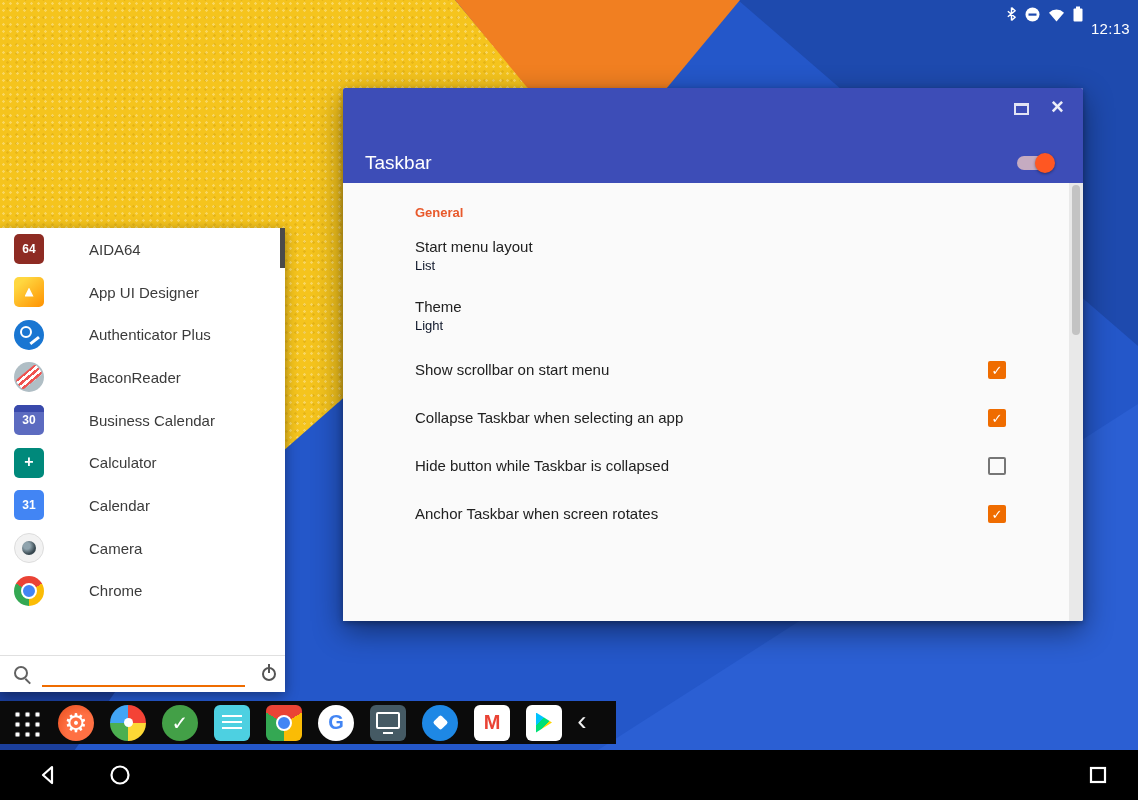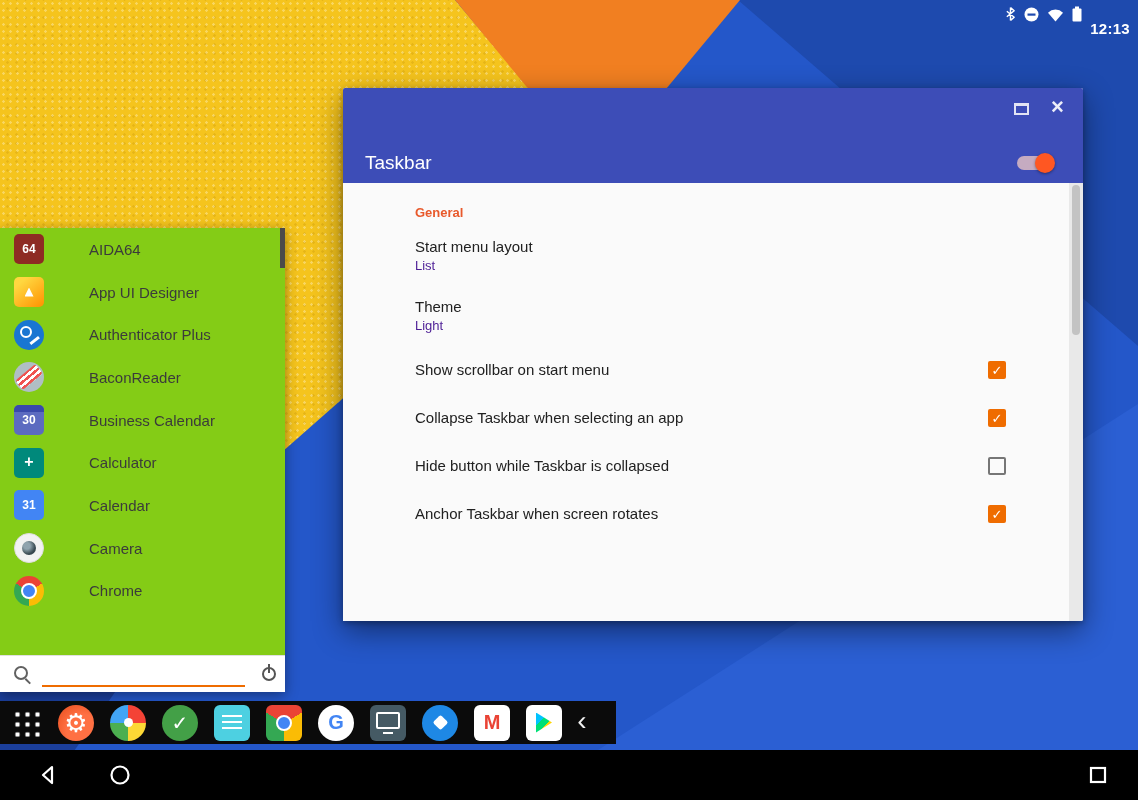--- a/index.html
+++ b/index.html
@@ -13,48 +13,48 @@
   .wp-navy-bl{background:#1b3f9c;clip-path:polygon(0 452px,282px 452px,40px 800px,0 800px);}
   .wp-yellow{background:#f5c41d;clip-path:polygon(0 0,455px 0,600px 172px,282px 452px,0 452px);
     background-image:radial-gradient(rgba(255,255,255,.30) 1px,rgba(255,255,255,0) 1.5px),
                      radial-gradient(rgba(180,130,0,.22) 1px,rgba(180,130,0,0) 1.5px);
     background-size:7px 7px,9px 9px;background-position:0 0,3px 4px;background-color:#f5c41d;}
   .wp-orange{background:#f17f21;clip-path:polygon(455px 0,740px 0,597px 172px);}
 
   
   .statusbar{position:absolute;top:4px;right:8px;display:flex;align-items:center;gap:8px;height:20px;color:#fff;}
   .statusbar svg{display:block;}
-  .status-time{font-size:15px;font-weight:bold;color:#fff;letter-spacing:.3px;margin-top:28px;}
+  .status-time{font-size:15px;font-weight:normal;color:#fff;letter-spacing:.3px;margin-top:28px;}
 
   
   .window{position:absolute;left:343px;top:88px;width:740px;height:533px;border-radius:2px;
     box-shadow:0 10px 30px rgba(0,0,0,.45),0 2px 6px rgba(0,0,0,.3);background:#fafafa;}
   .win-header{position:absolute;left:0;top:0;right:0;height:102px;background:#3d4db7;border-radius:2px 2px 0 0;}
   .win-controls{position:absolute;top:12px;right:16px;display:flex;align-items:center;gap:20px;}
   .ctl-restore{width:15px;height:12px;border:2px solid rgba(255,255,255,.85);border-top-width:3px;display:inline-block;}
   .ctl-close{width:18px;height:18px;position:relative;color:rgba(255,255,255,.9);}
   .ctl-close::after{content:"×";position:absolute;left:2px;top:-6px;font-size:22px;font-weight:bold;}
   .win-title{position:absolute;left:22px;bottom:16px;color:#fff;font-size:19px;}
   .switch{position:absolute;right:30px;bottom:20px;width:36px;height:14px;border-radius:7px;background:rgba(255,211,196,.7);}
   .switch .knob{position:absolute;right:-2px;top:-3px;width:20px;height:20px;border-radius:50%;background:#ff5722;box-shadow:0 1px 3px rgba(0,0,0,.4);}
   .win-body{position:absolute;left:0;top:95px;right:14px;bottom:0;background:#fafafa;overflow:hidden;}
   .win-scroll{position:absolute;top:95px;right:0;bottom:0;width:14px;background:#e9e9e9;border-radius:0 0 2px 0;}
   .win-scroll .thumb{position:absolute;top:2px;left:3px;width:8px;height:150px;border-radius:4px;background:#c3c3c3;}
   .section-header{padding:22px 7px 6px 72px;font-size:13px;font-weight:bold;color:#e8592b;}
   .pref-row{position:relative;padding:11px 110px 11px 72px;}
   .pref-row.has-check{padding-top:14px;padding-bottom:14px;}
   .pref-title{font-size:15px;line-height:20px;color:#212121;}
-  .pref-sub{font-size:13px;line-height:18px;color:#4c1d95;}
+  .pref-sub{font-size:13px;line-height:18px;color:#0f172a;}
   .checkbox{position:absolute;right:63px;top:50%;transform:translateY(-50%);width:18px;height:18px;border-radius:2px;
     display:flex;align-items:center;justify-content:center;border:2px solid #767676;background:#fafafa;}
   .checkbox.checked{border:none;background:#ef6c00;}
   .checkbox.checked::after{content:"✓";color:#fff;font-size:13px;font-weight:bold;font-family:"DejaVu Sans",sans-serif;}
 
   
-  .startmenu{position:absolute;left:0;top:228px;width:285px;height:464px;background:#84cc16;
+  .startmenu{position:absolute;left:0;top:228px;width:285px;height:464px;background:#ffffff;
     box-shadow:0 3px 12px rgba(0,0,0,.4);}
   .app-list{position:absolute;left:0;top:0;right:0;height:427px;overflow:hidden;}
   .app-row{display:flex;align-items:center;height:42.7px;padding-left:14px;}
   .app-icon{width:30px;height:30px;border-radius:5px;margin-right:17px;flex:none;display:flex;align-items:center;
     justify-content:center;font-size:12px;font-weight:bold;color:#fff;position:relative;}
   .app-label{font-size:15px;color:#3b3b3b;white-space:nowrap;margin-left:28px;}
   .menu-scroll-thumb{position:absolute;right:0;top:0;width:5px;height:40px;background:#4a4a4a;}
   .searchbar{position:absolute;left:0;right:0;bottom:0;height:37px;border-top:1px solid #e0e0e0;
     display:flex;align-items:center;padding:0 12px;background:#fff;}
   .search-icon{width:20px;height:20px;position:relative;flex:none;}

